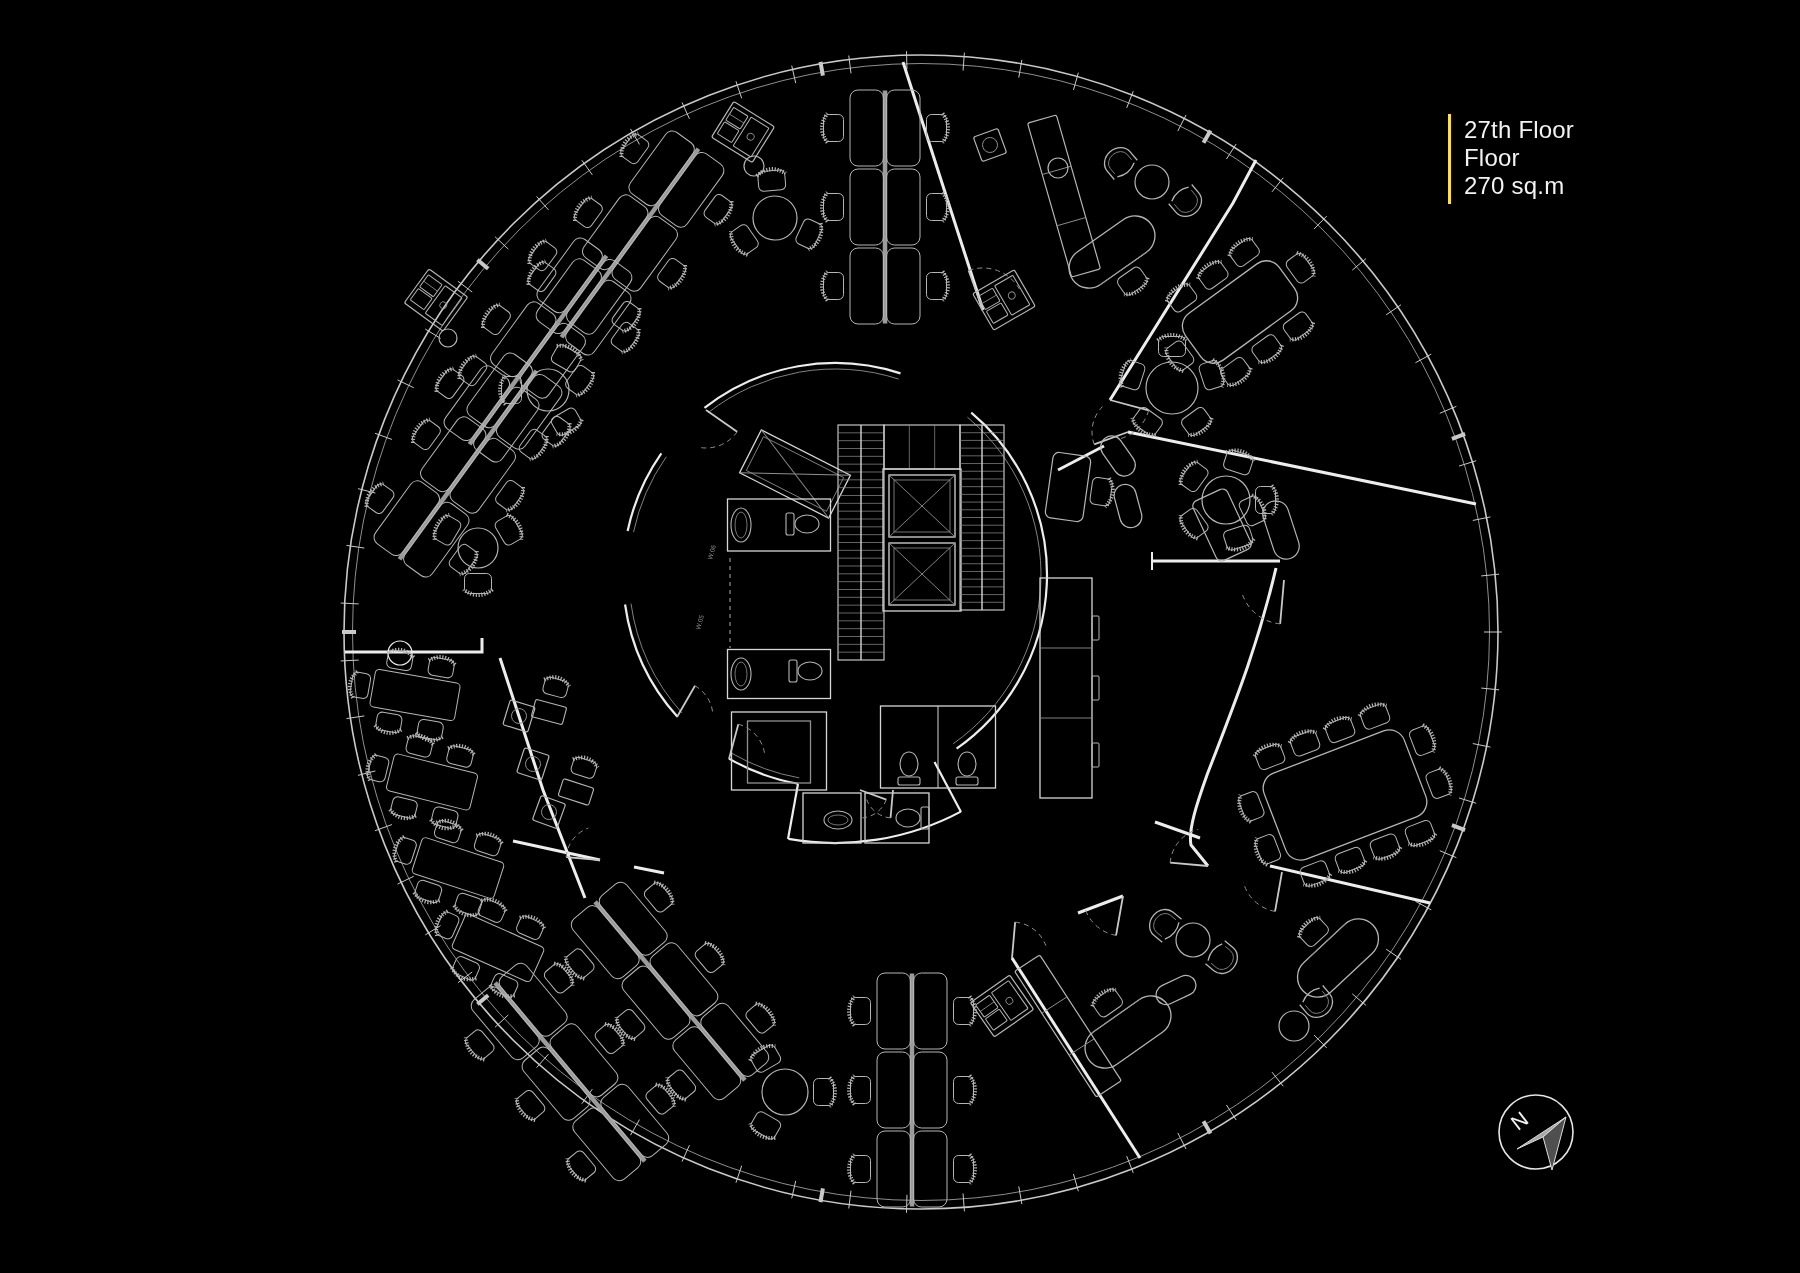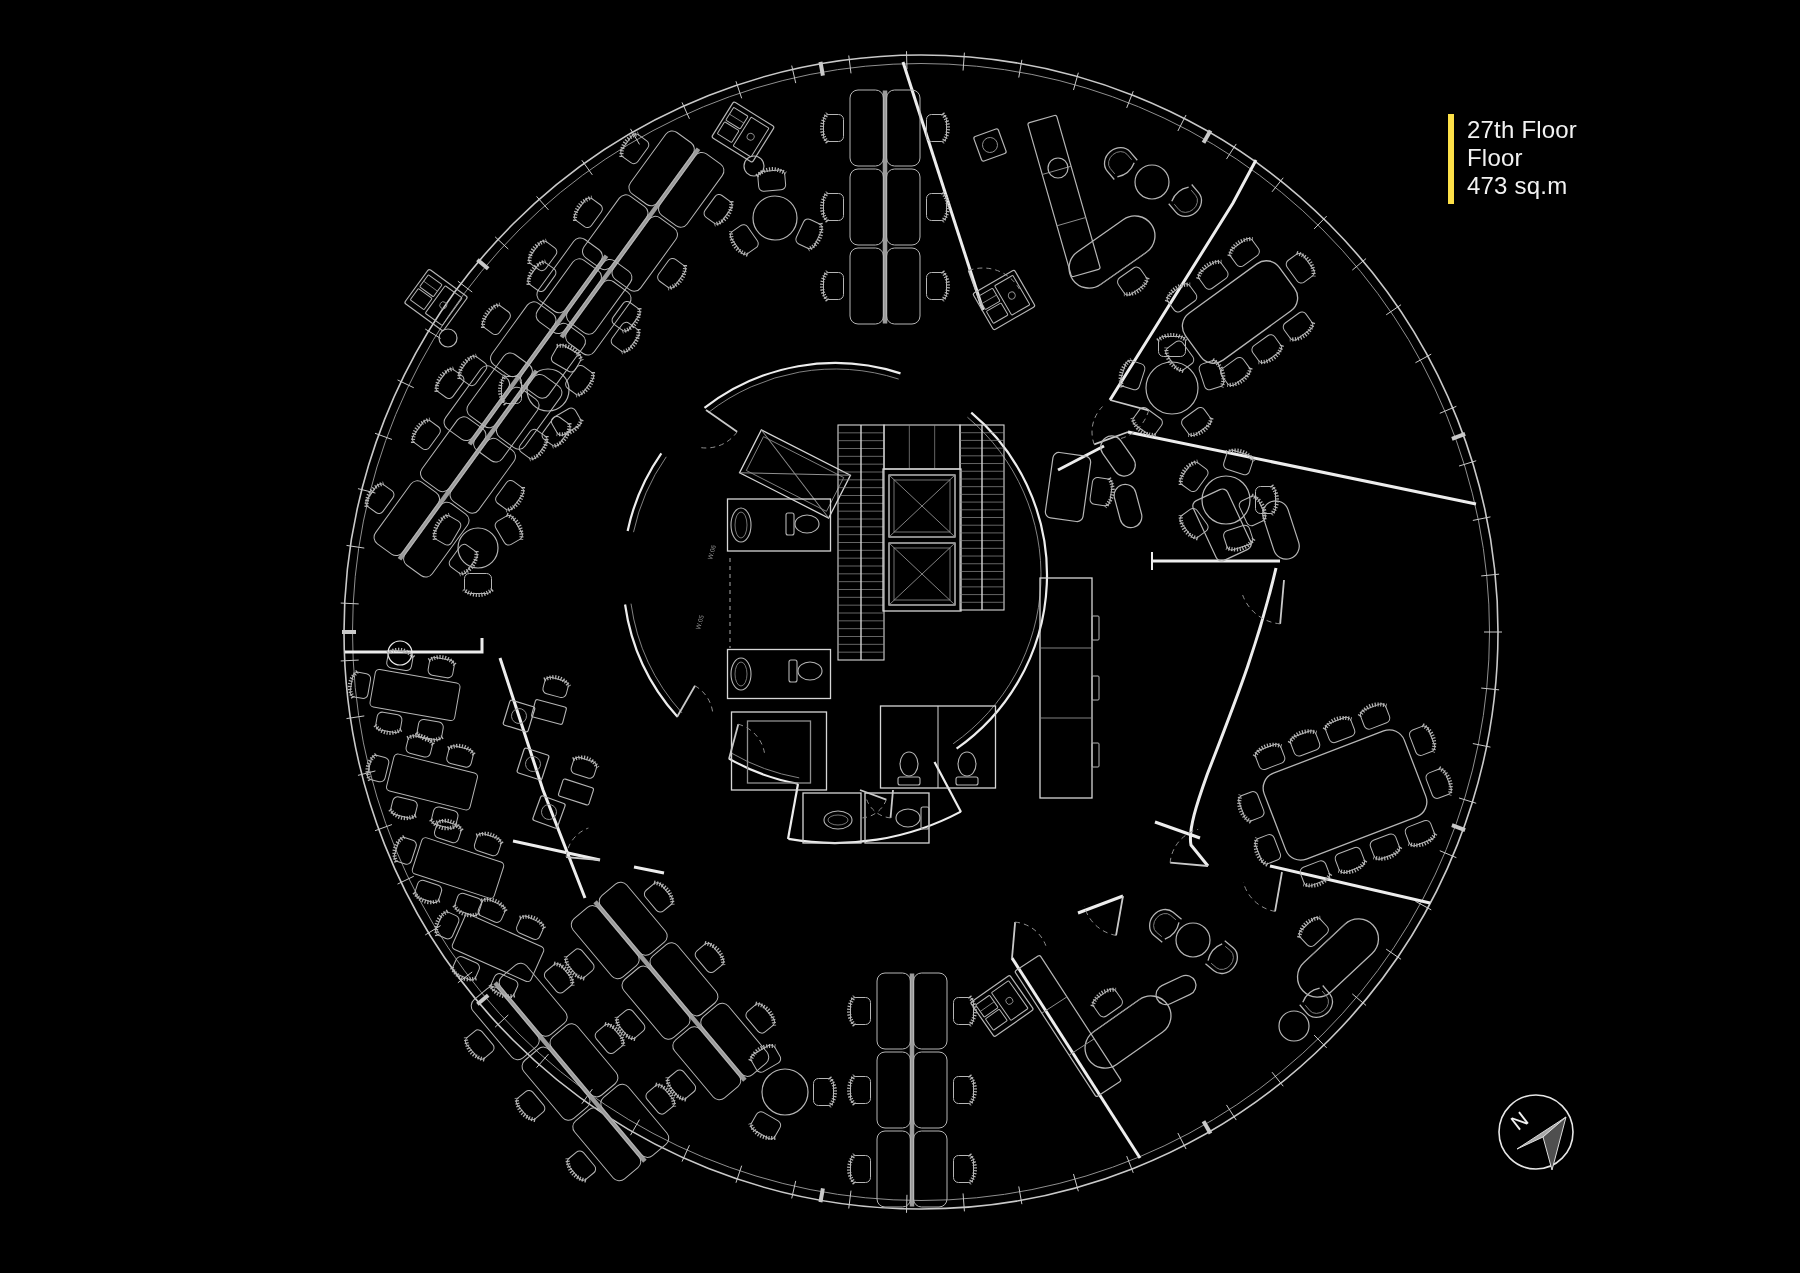--- a/index.html
+++ b/index.html
@@ -1,19 +1,19 @@
 <!DOCTYPE html>
 <html><head>
 <meta charset="utf-8">
 <style>
   html,body{margin:0;padding:0;background:#000;}
   body{width:1800px;height:1273px;position:relative;overflow:hidden;
        font-family:"Liberation Sans", sans-serif;}
   #plan{position:absolute;left:0;top:0;}
-  .titleblock{position:absolute;left:1448px;top:114px;border-left:6px solid #fde047;
+  .titleblock{position:absolute;left:1448px;top:114px;border-left:3px solid #fde047;
      padding:2px 0 4px 13px;color:#f2f2f2;font-size:24px;line-height:28px;letter-spacing:.2px;}
   .compass{position:absolute;left:1496px;top:1092px;}
 </style>
 </head>
 <body>
 
 <svg id="plan" width="1800" height="1273" viewBox="0 0 1800 1273">
     <g>
       <circle cx="921" cy="632" r="577" fill="none" stroke="#c9c9c9" stroke-width="1.6"></circle>
       <circle cx="921" cy="632" r="568.5" fill="none" stroke="#8f8f8f" stroke-width="1"></circle>
@@ -969,21 +969,21 @@
     </g>
     <g>
       <text x="712" y="560" transform="rotate(-75 712 560)" font-size="6.5" fill="#8f8f8f" font-family="Liberation Sans, sans-serif">W.06</text>
       <text x="700" y="630" transform="rotate(-75 700 630)" font-size="6.5" fill="#8f8f8f" font-family="Liberation Sans, sans-serif">W.05</text>
     </g>
   </svg>
 
 <div class="titleblock">
   <div>27th Floor</div>
   <div>Floor</div>
-  <div>473 sq.m</div>
+  <div>270 sq.m</div>
 </div>
 
 <svg class="compass" width="84" height="84" viewBox="0 0 84 84">
   <circle cx="40" cy="40" r="37" fill="none" stroke="#e6e6e6" stroke-width="1.6"></circle>
   <text id="compassN" x="17" y="41" transform="rotate(-38 17 33)" font-size="21" fill="#f2f2f2">N</text>
   <polygon points="70,25 21,57 47,45" fill="#a8a8a8" stroke="#ddd" stroke-width="1"></polygon>
   <polygon points="70,25 47,45 56,78" fill="#4f4f4f" stroke="#ddd" stroke-width="1"></polygon>
 </svg>
 
 </body></html>

